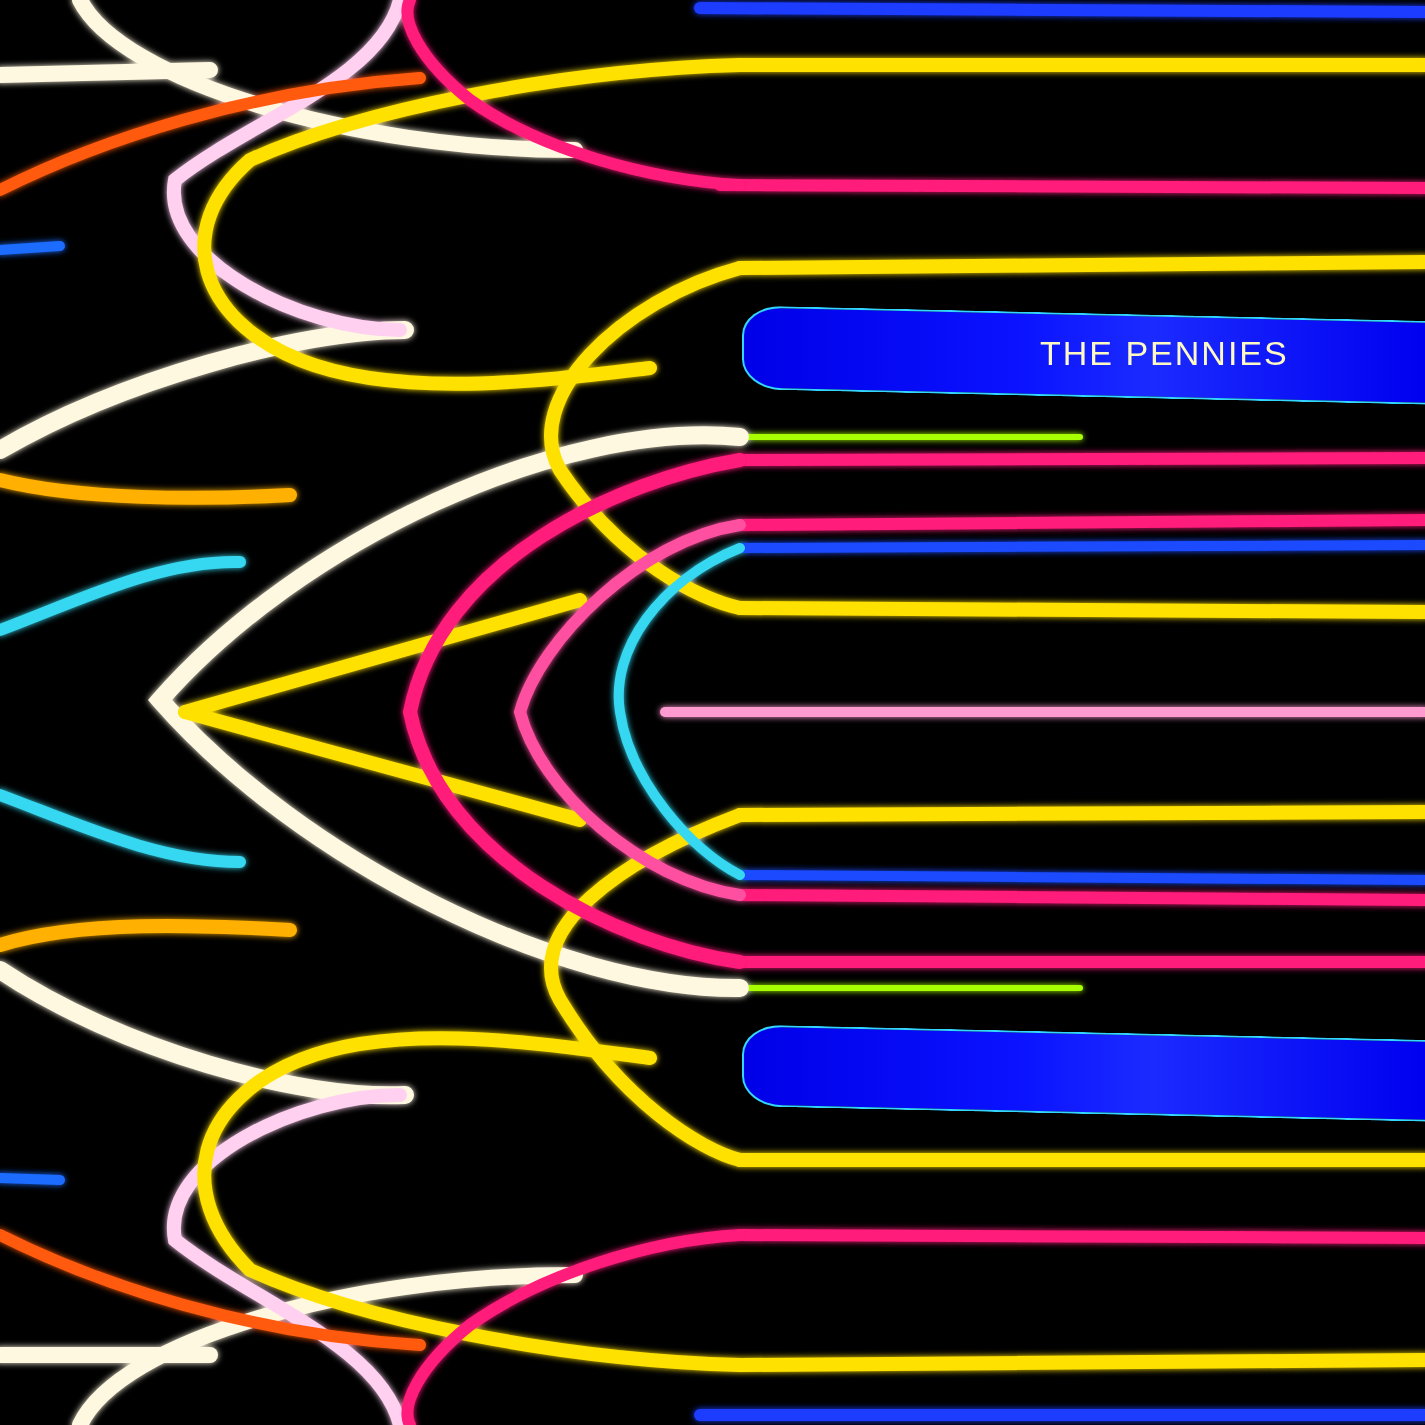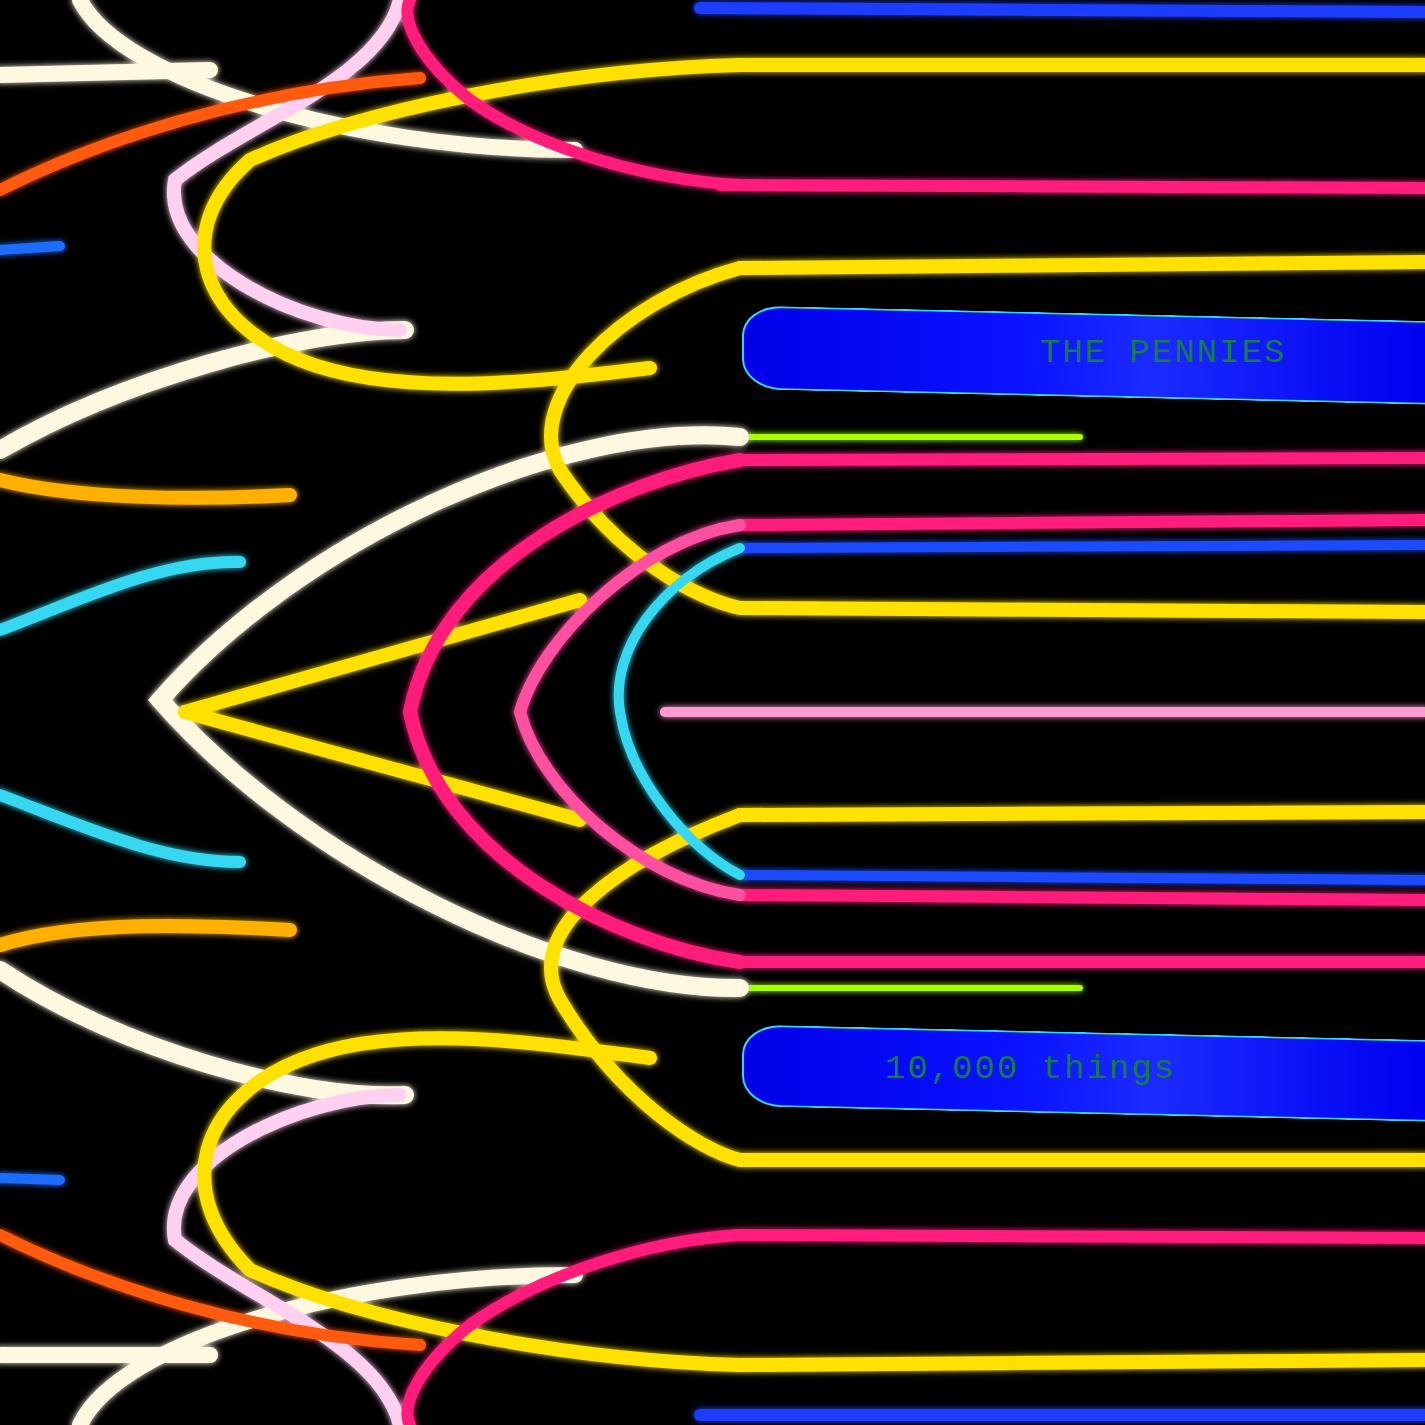--- a/index.html
+++ b/index.html
@@ -1,20 +1,20 @@
 <!DOCTYPE html>
 <html><head>
 <meta charset="utf-8">
 <style>
   html,body{margin:0;padding:0;background:#000;}
   #cover{position:relative;width:1425px;height:1425px;background:#000;overflow:hidden;}
   #cover svg{position:absolute;left:0;top:0;}
   .band{position:absolute;left:742px;right:0;background:linear-gradient(90deg,#0000e8,#0a12ff 40%,#1b2bff 60%,#0000f0);
         border-top:2px solid #33d6ff;border-bottom:2px solid #33d6ff;border-left:2px solid #33d6ff;border-radius:40px 0 0 40px/ 30px 0 0 30px;}
-  .band-text{position:absolute;color:#15803d;font-family:Liberation Mono, monospace;letter-spacing:2px;white-space:nowrap;}
+  .band-text{position:absolute;color:#fef9c3;font-family:Liberation Sans, sans-serif;letter-spacing:2px;white-space:nowrap;}
 </style>
 </head>
 <body>
 
 <div id="cover">
   <svg width="1425" height="1425" viewBox="0 0 1425 1425">
     <defs>
       <filter id="glow" x="-10%" y="-10%" width="120%" height="120%">
         <feGaussianBlur stdDeviation="3" result="b"></feGaussianBlur>
         <feMerge>
@@ -81,14 +81,13 @@
       <path d="M0 795 C80 825 160 862 240 862" stroke="#36d8f0" stroke-width="12"></path>
       <path d="M0 250 L60 246" stroke="#1a6cff" stroke-width="10"></path>
       <path d="M0 1178 L60 1180" stroke="#1a6cff" stroke-width="10"></path>
     </g>
   </svg>
 
   <div class="band" style="top:313px;height:80px;transform:skewY(1.3deg);"></div>
   <span class="band-text" style="left:1040px;top:334px;font-size:34px;">THE PENNIES</span>
 
   <div class="band" style="top:1032px;height:78px;transform:skewY(1.3deg);"></div>
-  <span class="band-text" style="left:885px;top:1050px;font-size:34px;">10,000 things</span>
 </div>
 
 </body></html>

